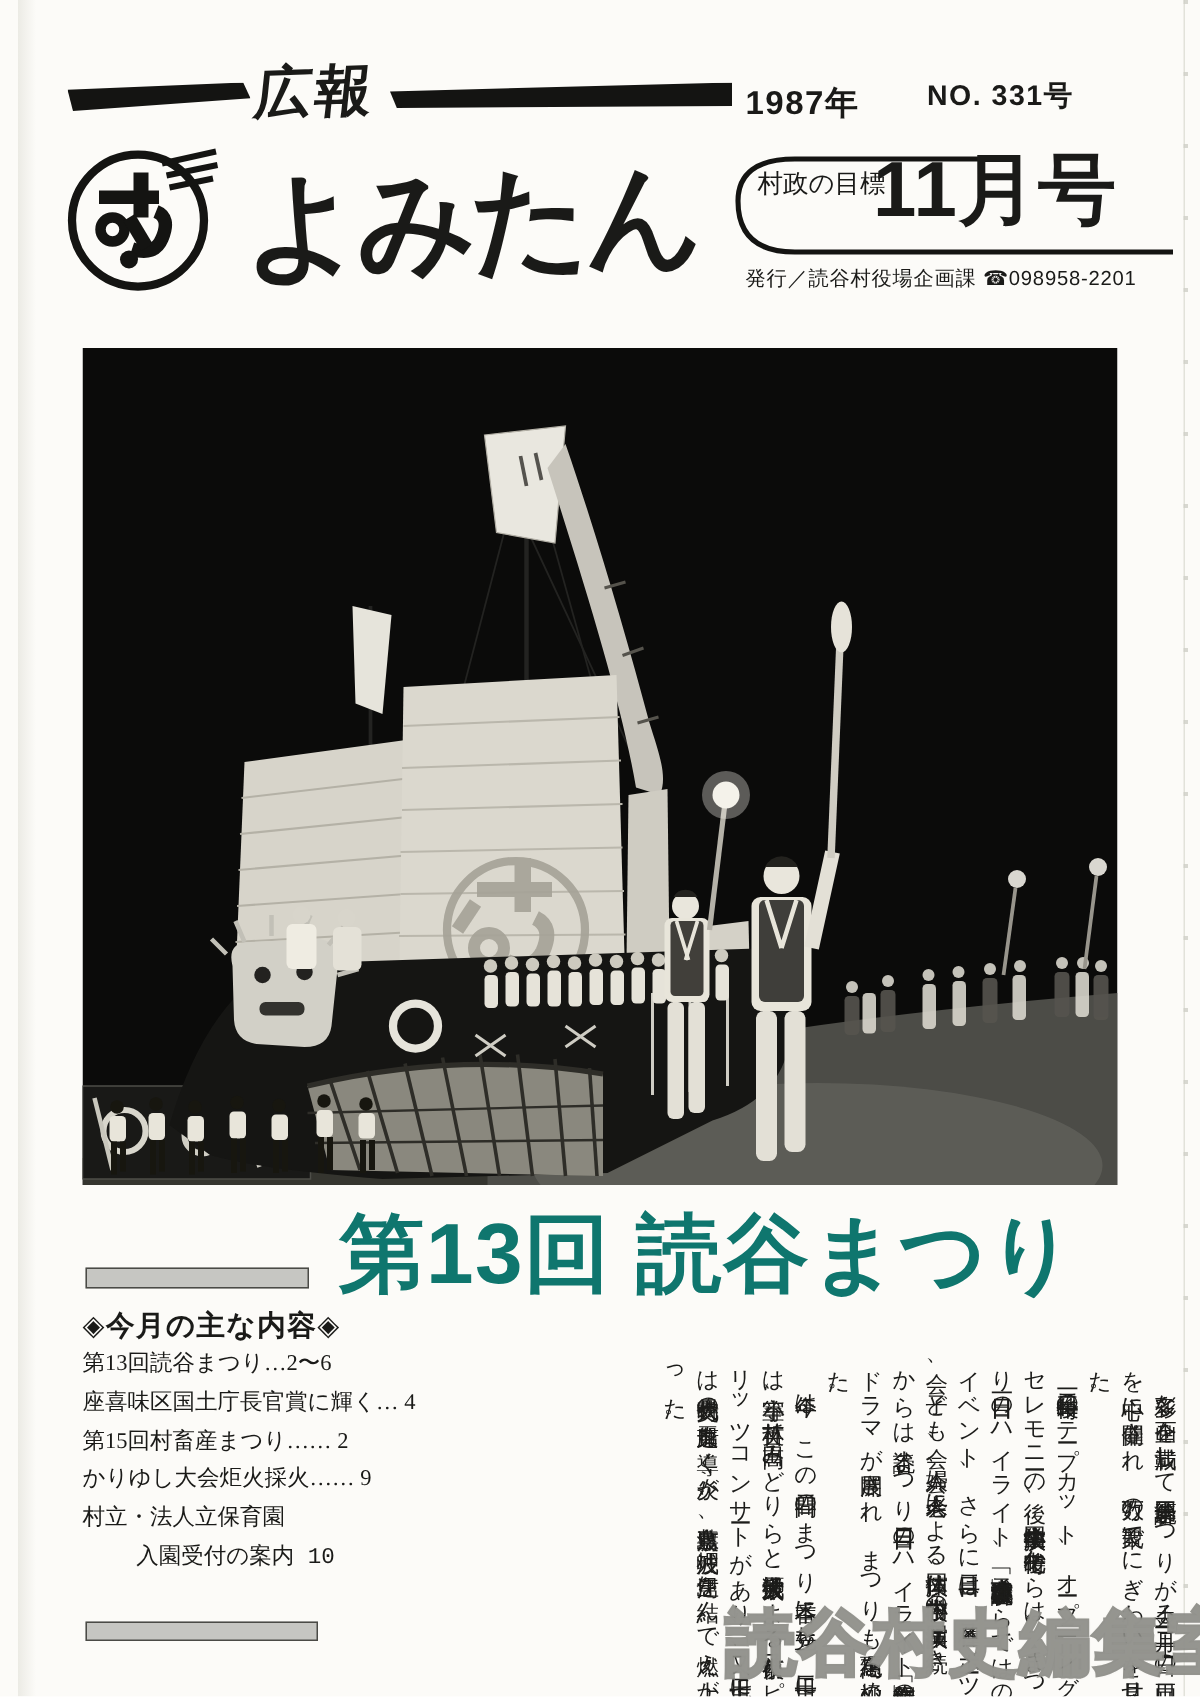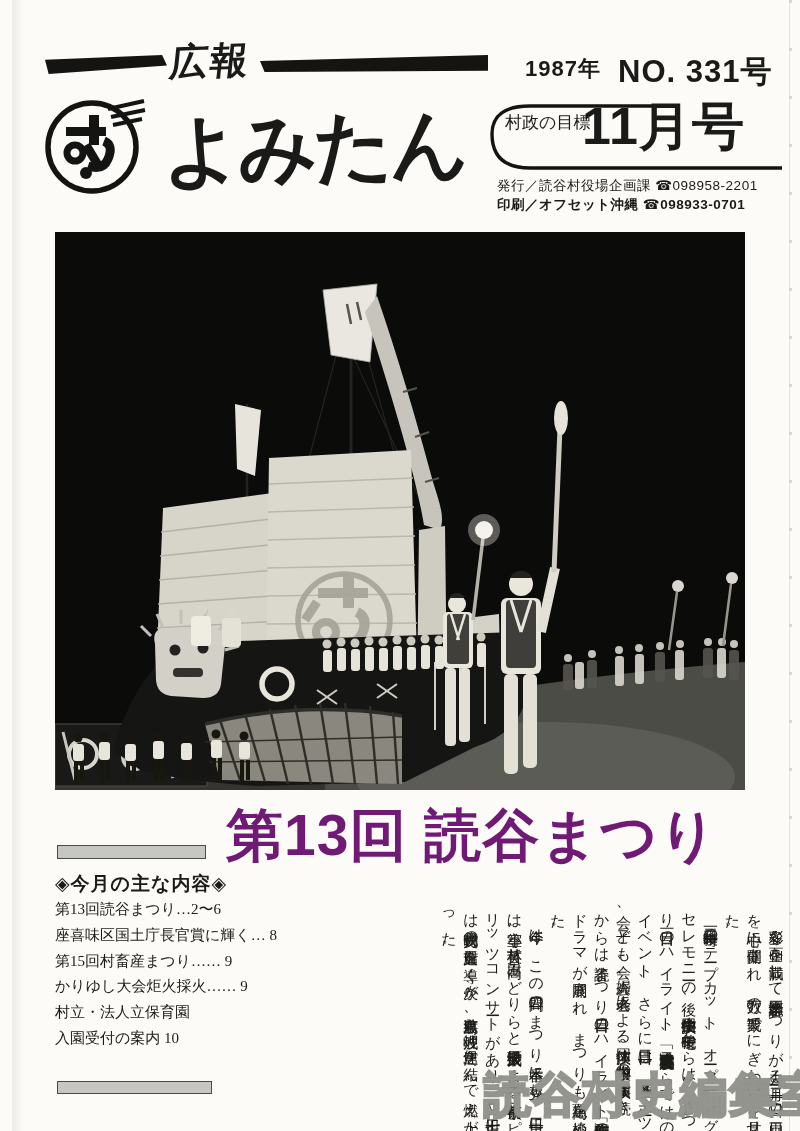--- a/index.html
+++ b/index.html
@@ -16,48 +16,48 @@
     background:repeating-linear-gradient(180deg,#cfcfc7 0 3px,transparent 3px 48px);opacity:.8;}
 
   
   .bar1{left:45px;top:55px;width:122px;height:19px;background:#141412;
         clip-path:polygon(0 25%,96% 0,100% 55%,3% 100%);}
   .bar2{left:260px;top:55px;width:228px;height:17px;background:#141412;
         clip-path:polygon(0 35%,100% 0,100% 92%,2% 100%);}
   .koho{left:170px;top:36px;font-size:38px;font-weight:900;
         font-family:"Liberation Serif","DejaVu Serif",serif;
         transform:skewX(-8deg) rotate(-2deg);letter-spacing:2px;}
-  .year{left:497px;top:54px;font-size:22px;font-weight:600;letter-spacing:1px;margin-left:28px;}
-  .issueno{left:618px;top:51px;font-size:31px;font-weight:700;letter-spacing:1px;text-align:center;}
+  .year{left:497px;top:54px;font-size:22px;font-weight:600;letter-spacing:1px;}
+  .issueno{left:618px;top:51px;font-size:19px;font-weight:700;letter-spacing:1px;text-align:center;}
   .logo{left:42px;top:93px;}
   .title-yomitan{left:162px;top:96px;font-size:78px;font-weight:900;letter-spacing:-4px;
         transform:rotate(-1.5deg);}
 
   .goal-label{left:505px;top:111px;font-size:17px;font-weight:400;}
   .month-big{left:582px;top:92px;font-size:52px;font-weight:900;letter-spacing:1px;}
   .slogan{left:528px;top:146px;font-size:16px;font-weight:700;letter-spacing:0.5px;}
   .publine1{left:497px;top:177px;font-size:13.5px;font-weight:400;letter-spacing:0.5px;}
   .publine2{left:497px;top:196px;font-size:13.5px;font-weight:600;letter-spacing:0.5px;}
 
   
   .photo{left:55px;top:232px;width:690px;height:558px;}
 
   
-  .headline{left:226px;top:798px;font-size:57px;font-weight:800;letter-spacing:1px;color:#701a75;
+  .headline{left:226px;top:798px;font-size:57px;font-weight:800;letter-spacing:1px;color:#0f766e;
             white-space:nowrap;}
   .graybar{background:#c6c6c2;border:1px solid #4a4a46;}
   .graybar-top{left:57px;top:845px;width:147px;height:12px;}
   .graybar-bottom{left:57px;top:1081px;width:153px;height:11px;}
 
   
   .toc-title{left:55px;top:871px;font-size:19px;font-weight:700;letter-spacing:1px;}
   .toc-list{left:55px;top:897px;width:238px;font-size:15px;line-height:25.8px;
             list-style:none;margin:0;padding:0;}
   .toc-list li{white-space:nowrap;}
-  .toc-indent{text-align:left;padding-right:34px;}
+  .toc-indent{text-align:center;padding-right:34px;font-family:Liberation Mono, monospace;}
 
   
   .article{left:218px;top:903px;width:568px;height:228px;
            writing-mode:vertical-rl;-webkit-writing-mode:vertical-rl;
            font-size:15px;line-height:21.8px;letter-spacing:0.2px;color:#1c1c1a;}
   .article p{margin:0;text-indent:1em;}
 
   
   .watermark{left:484px;top:1064px;font-size:47px;font-weight:700;letter-spacing:2px;
      color:rgba(255,255,255,0.88);
@@ -98,21 +98,20 @@
   </svg>
 
   <div class="abs title-yomitan">よみたん</div>
 
   <svg class="abs" style="left:488px;top:102px;" width="302" height="72" viewBox="0 0 302 72">
     <path d="M 188 4 H 42 Q 4 4 4 32 Q 4 66 42 66 H 294" fill="none" stroke="#141412" stroke-width="3.4"></path>
   </svg>
   <div class="abs goal-label">村政の目標</div>
   <div class="abs month-big">11月号</div>
   <div class="abs publine1">発行／読谷村役場企画課 ☎098958-2201</div>
-  <div class="abs publine2">印刷／オフセット沖縄 ☎098933-0701</div>
 
   <svg class="abs photo" viewBox="0 0 690 558">
     <rect x="0" y="0" width="690" height="558" fill="#0b0b0a"></rect>
 
     <g>
       <path d="M250 558 L260 498 Q420 452 690 430 L690 558 Z" fill="#4c4c47"></path>
       <ellipse cx="490" cy="545" rx="190" ry="55" fill="#66665f" opacity="0.65"></ellipse>
       <rect x="0" y="540" width="270" height="18" fill="#35352f"></rect>
     </g>
 
@@ -351,22 +350,22 @@
       <ellipse cx="506" cy="186" rx="7" ry="17" fill="#e6e3d9"></ellipse>
     </g>
   </svg>
 
   <div class="abs graybar graybar-top"></div>
   <div class="abs headline">第13回 読谷まつり</div>
 
   <div class="abs toc-title serif">◈今月の主な内容◈</div>
   <ul class="abs toc-list serif">
     <li>第13回読谷まつり…2〜6</li>
-    <li>座喜味区国土庁長官賞に輝く… 8</li>
-    <li>第15回村畜産まつり…… 9</li>
+    <li>座喜味区国土庁長官賞に輝く… 4</li>
+    <li>第15回村畜産まつり…… 2</li>
     <li>かりゆし大会炬火採火…… 9</li>
     <li>村立・法人立保育園</li>
     <li class="toc-indent">入園受付の案内 10</li>
   </ul>
   <div class="abs graybar graybar-bottom"></div>
 
   <div class="abs article serif">
     <p>多彩な企画を満載して第十三回読谷まつりが去る十一月二一、二日の両日、村運動広場を中心に開催され、数万の観衆でにぎわいを見せた。</p>
     <p>二一日午後三時のテープカット、オープニングセレモニーの後、小中学生集団演技、午後七時からは、まつり一日目のハイライト、「赤犬子琉球古典音楽大演奏会」読谷ならではのイベント、さらに二日目は、各種スポーツ大会、子ども会、婦人会、老人会による団体演技、村内小学校の集団演技と続き、午後六時からは読谷まつり二日目のハイライト創作「進貢船」のドラマが展開され、まつりも絶高頂を極めた。</p>
     <p>今年は、この二日間のまつり本番に先立ち、二十日には小室等、林英哲、高田みどりらと残波大獅子太鼓による前夜祭スピリッツコンサートがあり、又、十七日には大交易時代の進貢船を導く炎が、渡嘉敷島、残波岬、伊江島を結んで燃え上がった。</p>

